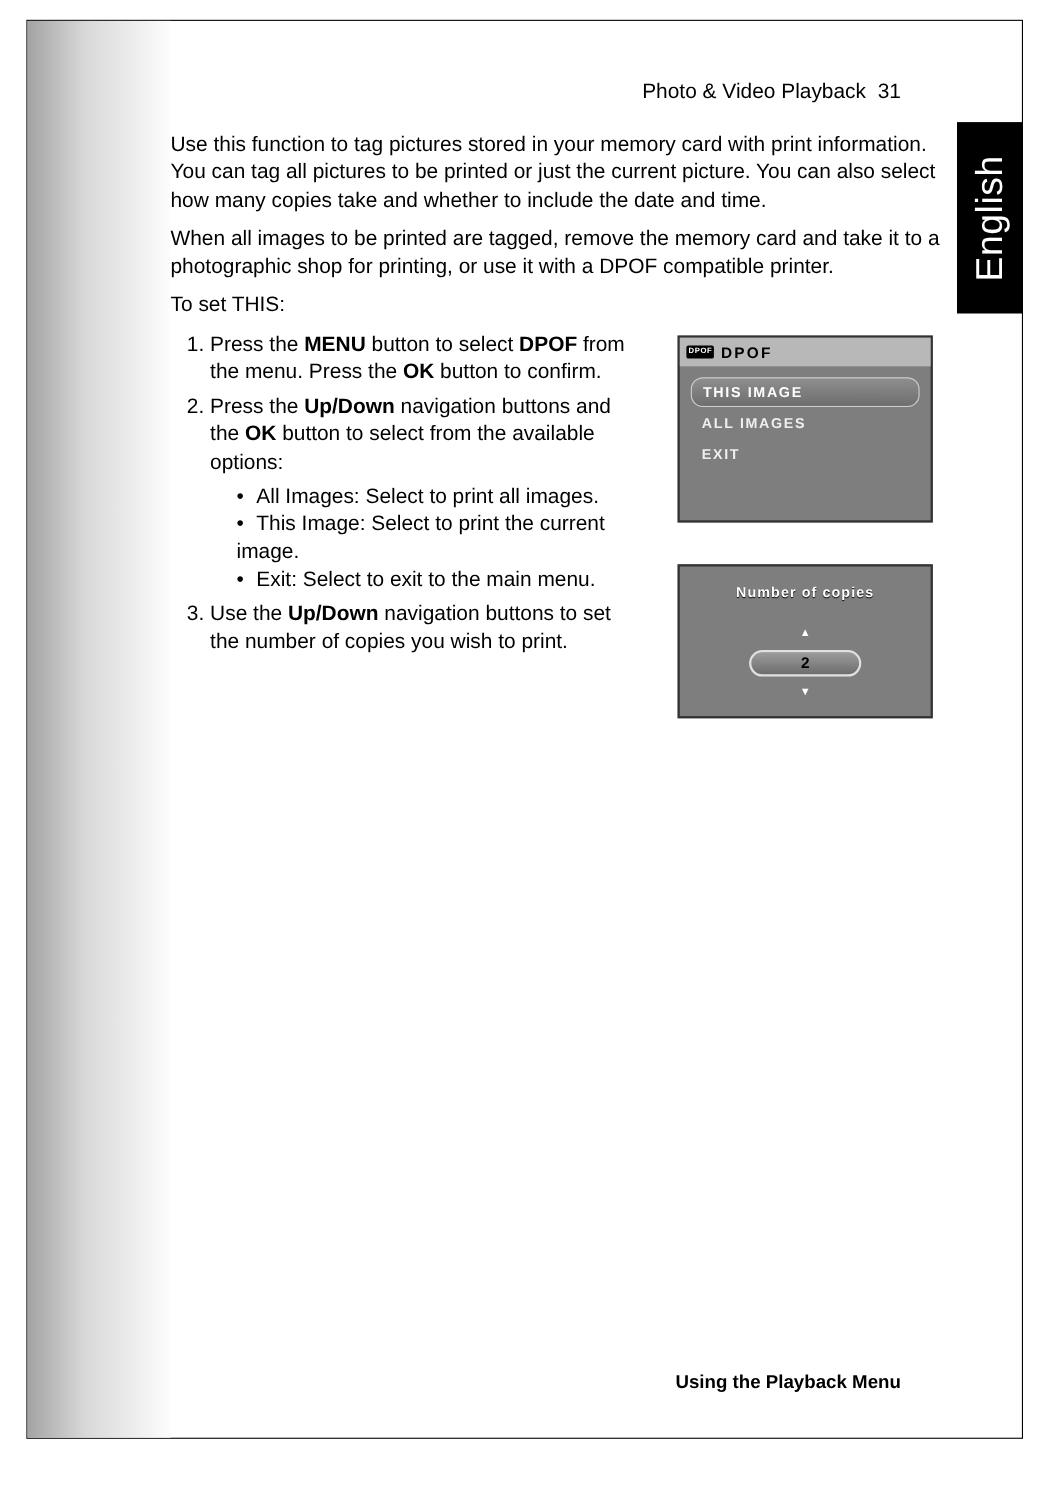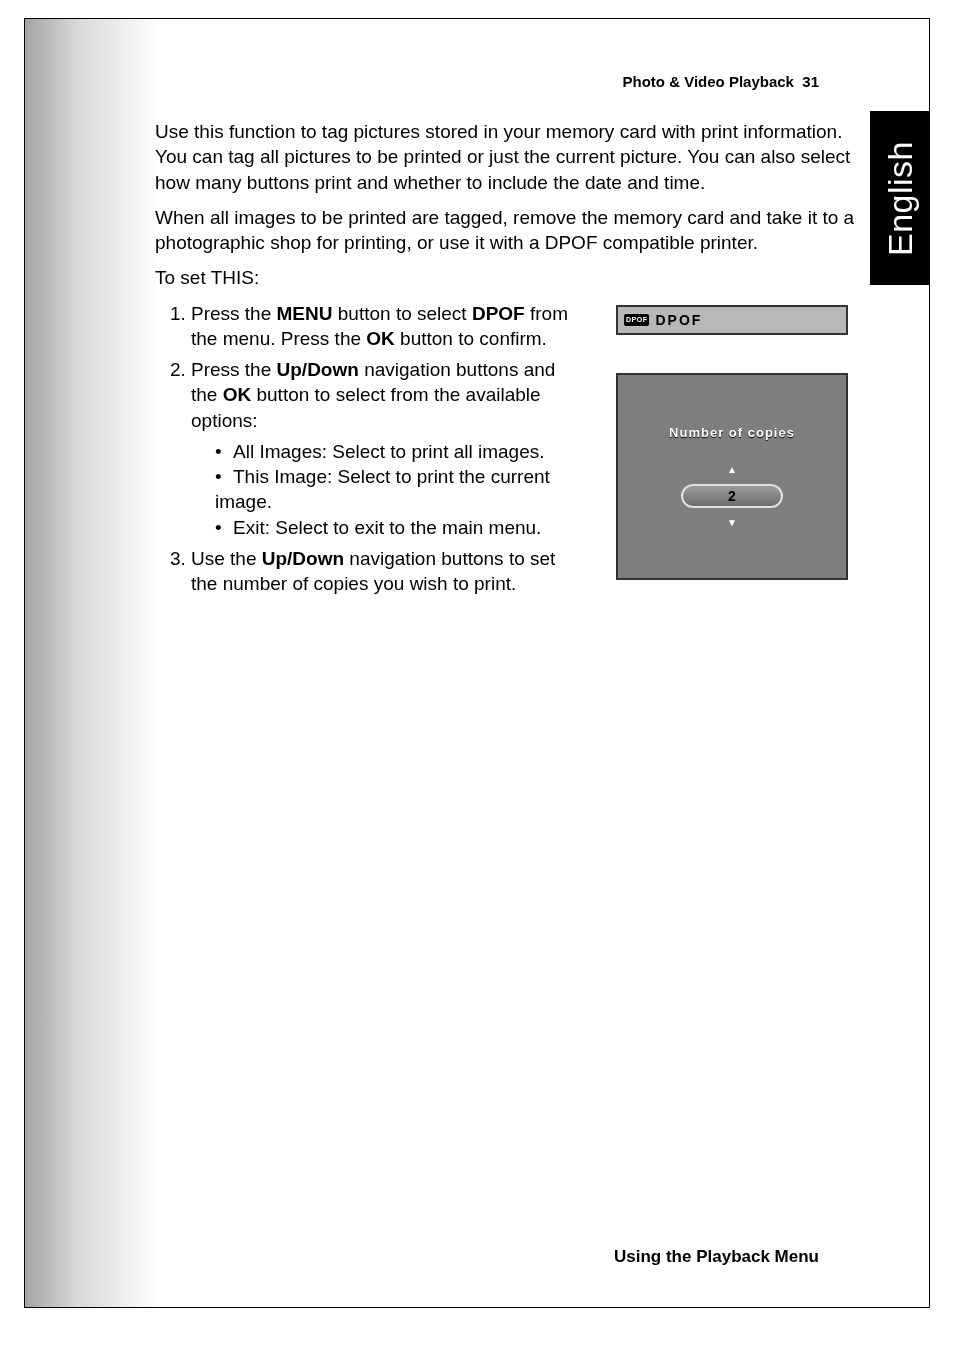--- a/index.html
+++ b/index.html
@@ -1,37 +1,37 @@
 <!DOCTYPE html>
 <html><head>
 <meta charset="utf-8">
 <style>
   *{box-sizing:border-box;margin:0;padding:0}
   body{font-family:Arial,Helvetica,sans-serif;width:954px;height:1350px;position:relative;background:#fff}
   .page-frame{position:absolute;left:24px;top:18px;width:906px;height:1290px;border:1.5px solid #000}
   .shade{position:absolute;left:0;top:0;width:130px;height:100%;background:linear-gradient(to right,#a3a3a3 0%,#d8d8d8 40%,#fdfdfd 100%);}
   .lang-tab{position:absolute;right:-1px;top:92px;width:60px;height:174px;background:#000;display:flex;align-items:center;justify-content:center}
   .lang-tab span{color:#fff;font-size:34px;transform:rotate(-90deg);white-space:nowrap;letter-spacing:.5px}
-  .header{position:absolute;right:110px;top:54px;font-weight:700;font-size:15px}
+  .header{position:absolute;right:110px;top:54px;font-weight:400;font-size:19px}
   .content{position:absolute;left:130px;top:100px;width:700px;font-size:19px;line-height:1.33;color:#000}
   .para{margin-bottom:10px}
   .col{display:flex;gap:31px}
   .left{flex:0 0 430px}
   ol{list-style:decimal;padding-left:36px}
   ol>li{margin-bottom:6px}
   ul{list-style:none;padding-left:24px;margin:6px 0}
   ul>li::before{content:"•";display:inline-block;width:18px}
   .figs{flex:0 0 250px;display:flex;flex-direction:column;gap:38px;padding-top:4px}
   .dev{width:232px;border:2px solid #333;background:#7e7e7e;color:#fff;font-family:inherit}
   .dev-title{background:#b8b8b8;color:#000;font-weight:700;padding:4px 6px;font-size:14px;letter-spacing:2px;display:flex;align-items:center;gap:6px}
   .dpof-badge{font-size:7px;background:#000;color:#fff;padding:1px 2px;border-radius:2px;letter-spacing:.5px;font-weight:700}
   .dev-body{padding:8px 10px 46px 10px}
   .opt{font-size:13px;letter-spacing:1.5px;font-weight:700;color:#eee;padding:4px 10px;margin:2px 0}
   .opt.sel{border:1.5px solid #cfcfcf;border-radius:11px;color:#fff;background:linear-gradient(#8e8e8e,#6e6e6e)}
-  .dev2{height:207px;display:flex;flex-direction:column;align-items:center;justify-content:center;gap:8px}
+  .dev2{height:140px;display:flex;flex-direction:column;align-items:center;justify-content:center;gap:8px}
   .noc{color:#fff;font-weight:700;font-size:13px;letter-spacing:1px;text-shadow:0 1px 1px #000;margin-bottom:14px}
   .arrow{color:#fff;font-size:10px}
   .pill{width:102px;height:24px;border:2px solid #e0e0e0;border-radius:12px;display:flex;align-items:center;justify-content:center;background:linear-gradient(#9c9c9c,#6d6d6d);color:#000;font-weight:700;font-size:14px}
   .footer{position:absolute;right:110px;bottom:40px;font-weight:700;font-size:17px}
   b{font-weight:700}
 </style>
 </head>
 <body>
 
 <div class="page-frame">
@@ -39,21 +39,21 @@
 
   <div class="lang-tab">
     <span>English</span>
   </div>
 
   <div class="header">
     <span>Photo &amp; Video Playback</span>&nbsp;&nbsp;<span>31</span>
   </div>
 
   <div class="content">
-    <p class="para">Use this function to tag pictures stored in your memory card with print information. You can tag all pictures to be printed or just the current picture. You can also select how many buttons print and whether to include the date and time.</p>
+    <p class="para">Use this function to tag pictures stored in your memory card with print information. You can tag all pictures to be printed or just the current picture. You can also select how many copies take and whether to include the date and time.</p>
     <p class="para">When all images to be printed are tagged, remove the memory card and take it to a photographic shop for printing, or use it with a DPOF compatible printer.</p>
     <p class="para">To set THIS:</p>
 
     <div class="col">
       <div class="left">
         <ol>
           <li>
             <span>Press the </span><b>MENU</b><span> button to select </span><b>DPOF</b><span> from the menu. Press the </span><b>OK</b><span> button to confirm.</span>
           </li>
           <li>
@@ -69,20 +69,25 @@
           </li>
         </ol>
       </div>
 
       <div class="figs">
         <div class="dev">
           <div class="dev-title">
             <span class="dpof-badge">DPOF</span>
             <span>DPOF</span>
           </div>
+          <div class="dev-body">
+            <div class="opt sel">THIS IMAGE</div>
+            <div class="opt">ALL IMAGES</div>
+            <div class="opt">EXIT</div>
+          </div>
         </div>
 
         <div class="dev dev2">
           <div class="noc">Number of copies</div>
           <div class="arrow">▲</div>
           <div class="pill">2</div>
           <div class="arrow">▼</div>
         </div>
       </div>
     </div>

